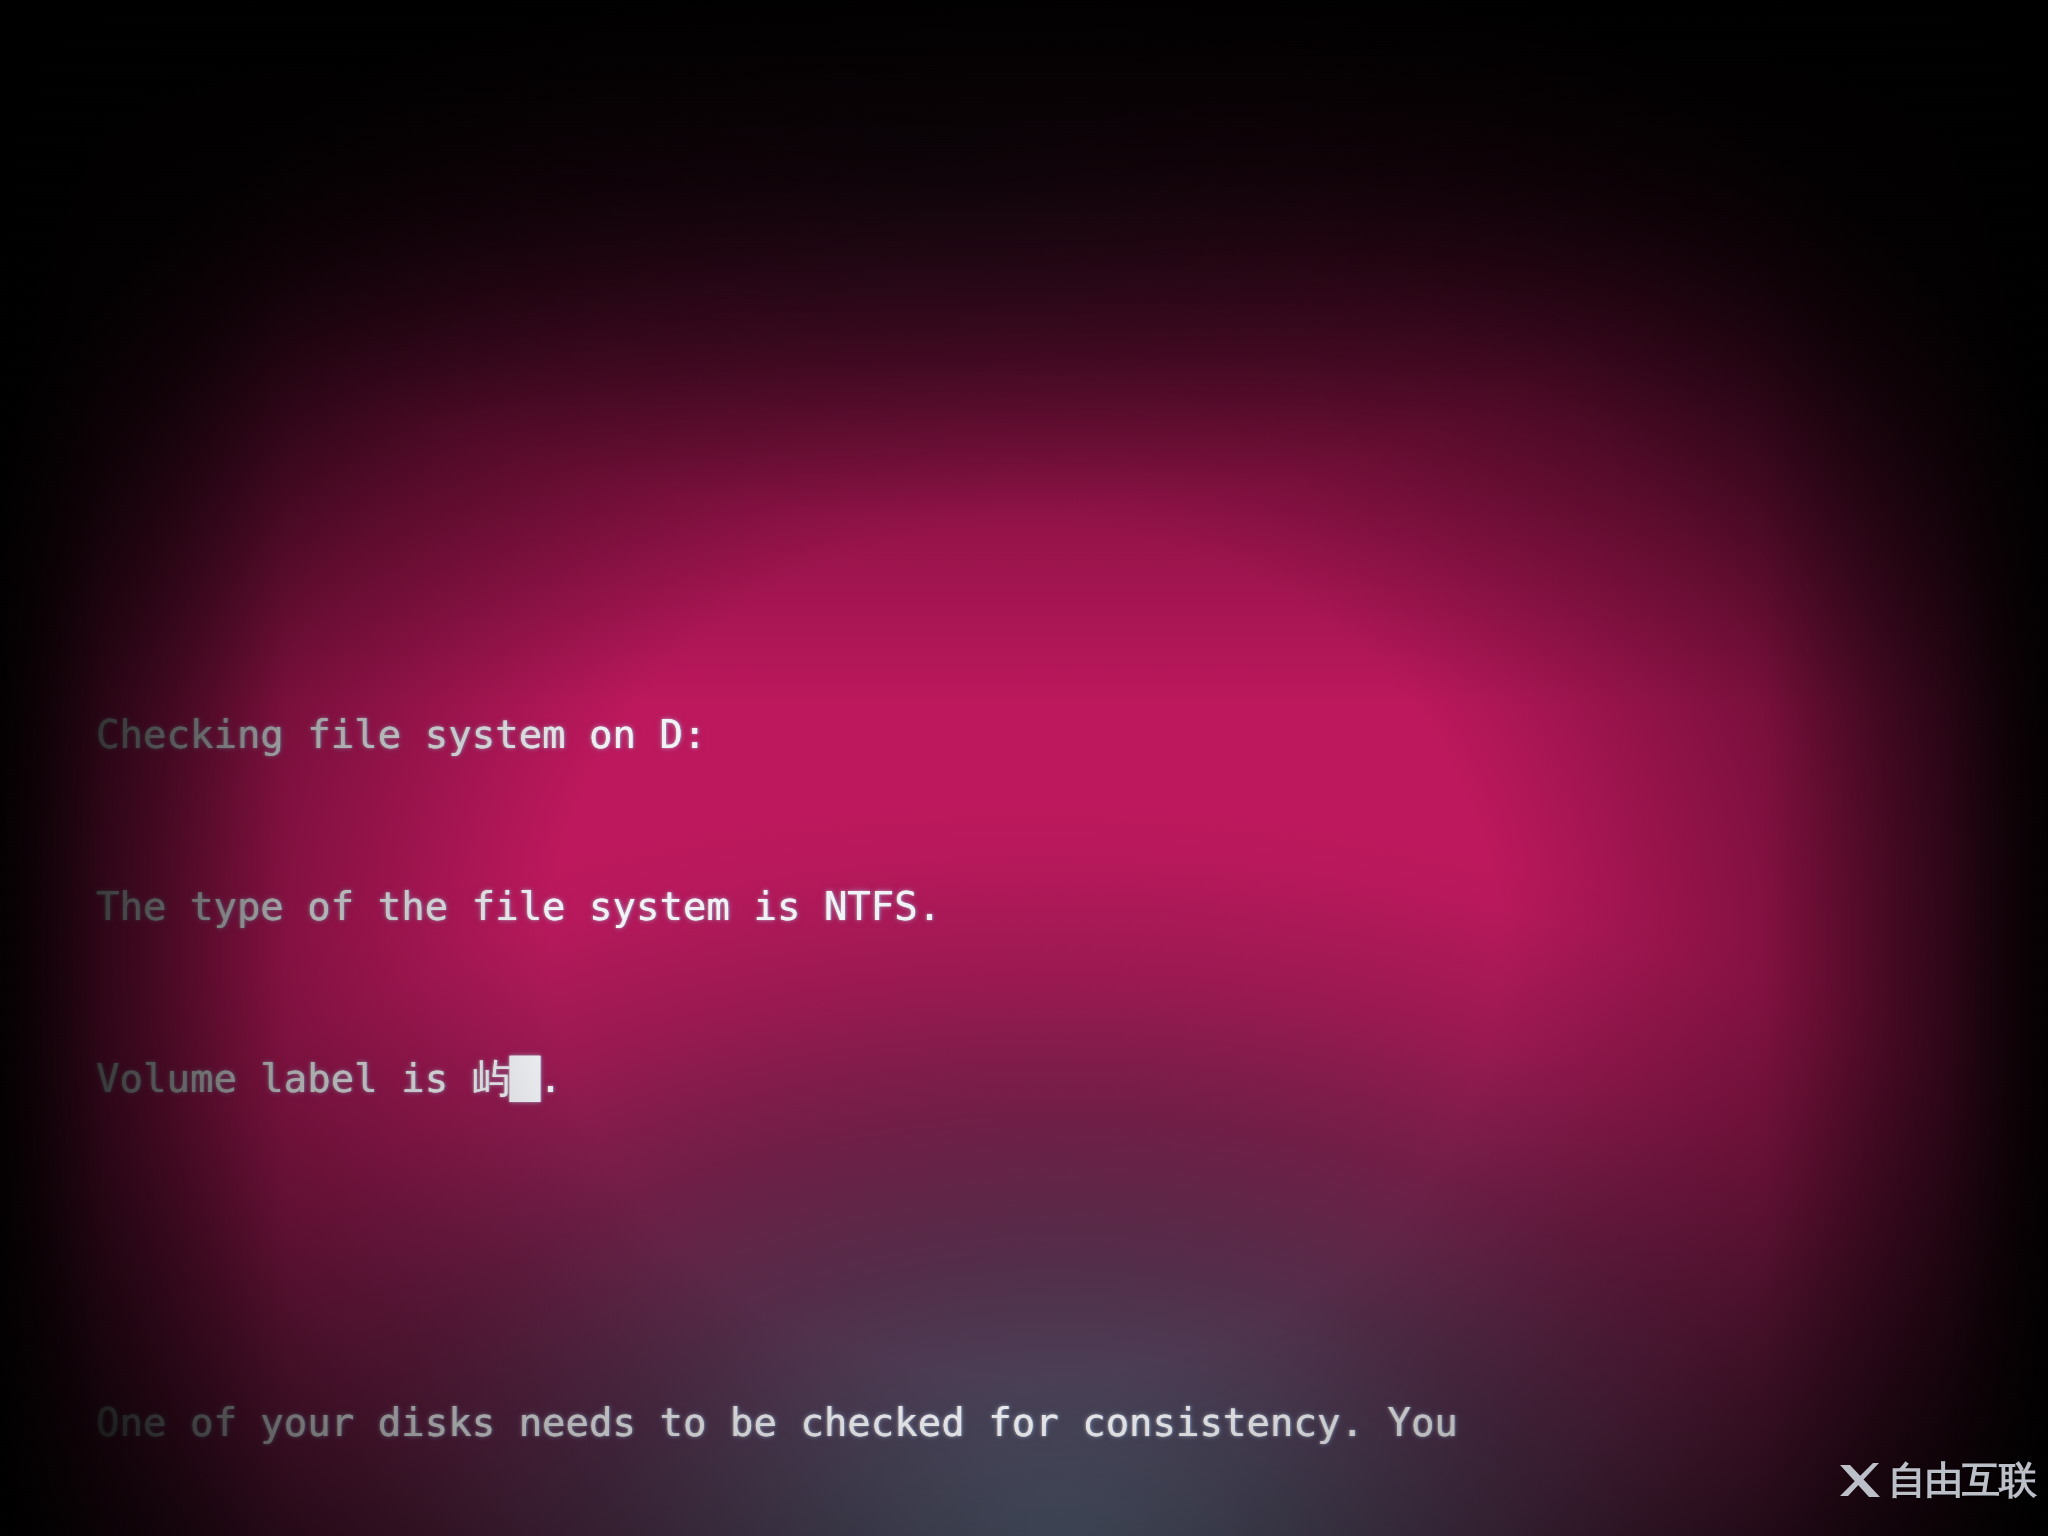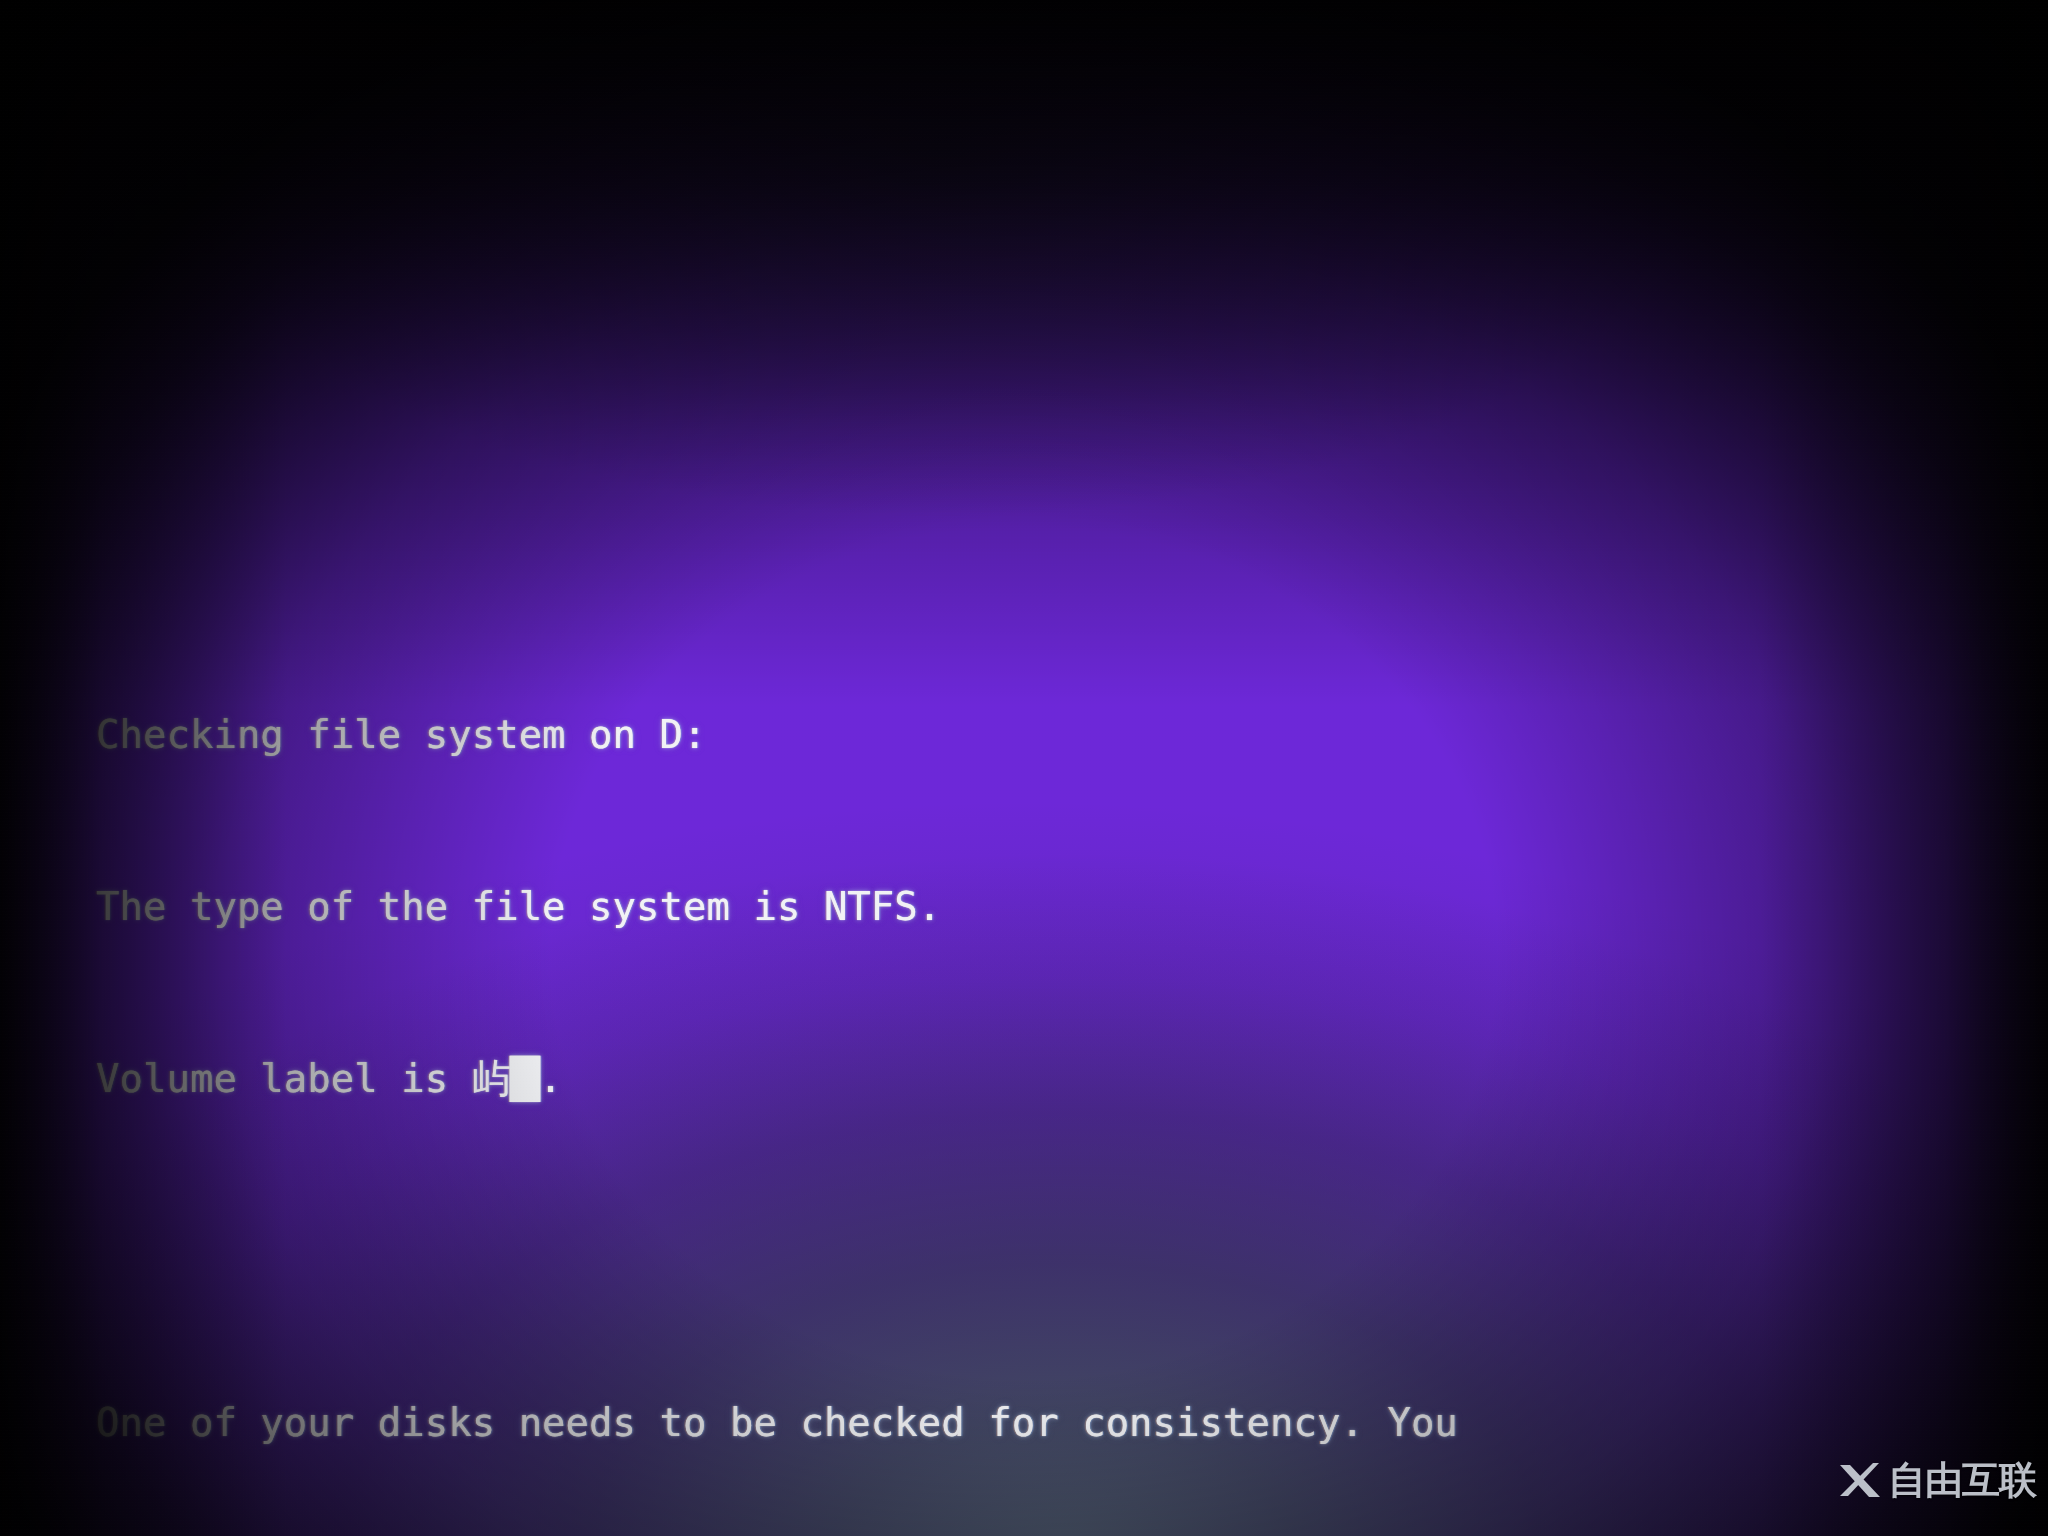--- a/index.html
+++ b/index.html
@@ -7,21 +7,21 @@
     margin: 0;
     padding: 0;
     background: #000;
   }
 
   #screen {
     position: relative;
     width: 2048px;
     height: 1536px;
     overflow: hidden;
-    background: #6d28d9;
+    background: #be185d;
     font-family: "DejaVu Sans Mono", "Liberation Mono", monospace;
   }
 
   
   .glow-main {
     position: absolute;
     left: 0; top: 0;
     width: 100%; height: 100%;
     background:
       radial-gradient(ellipse 1250px 760px at 52% 101%,

